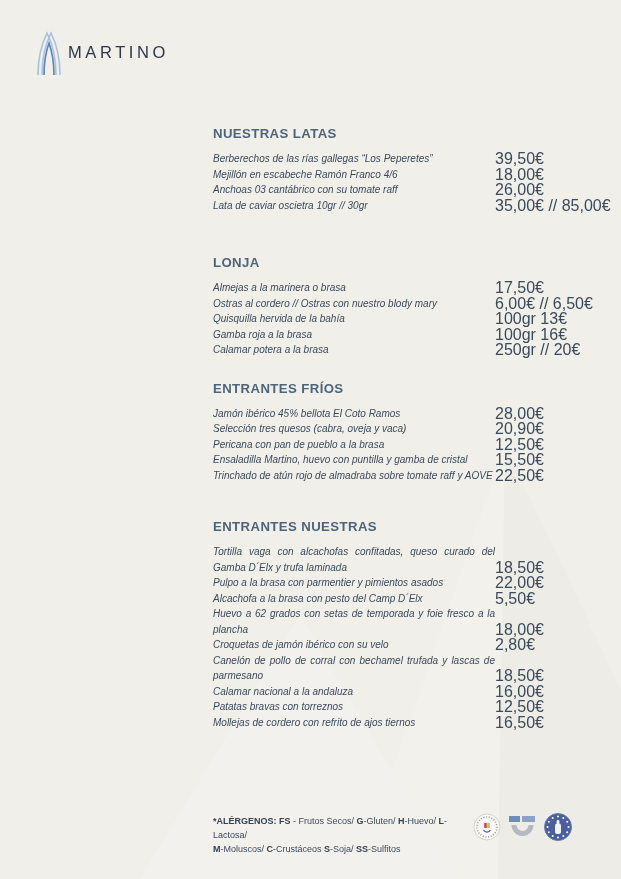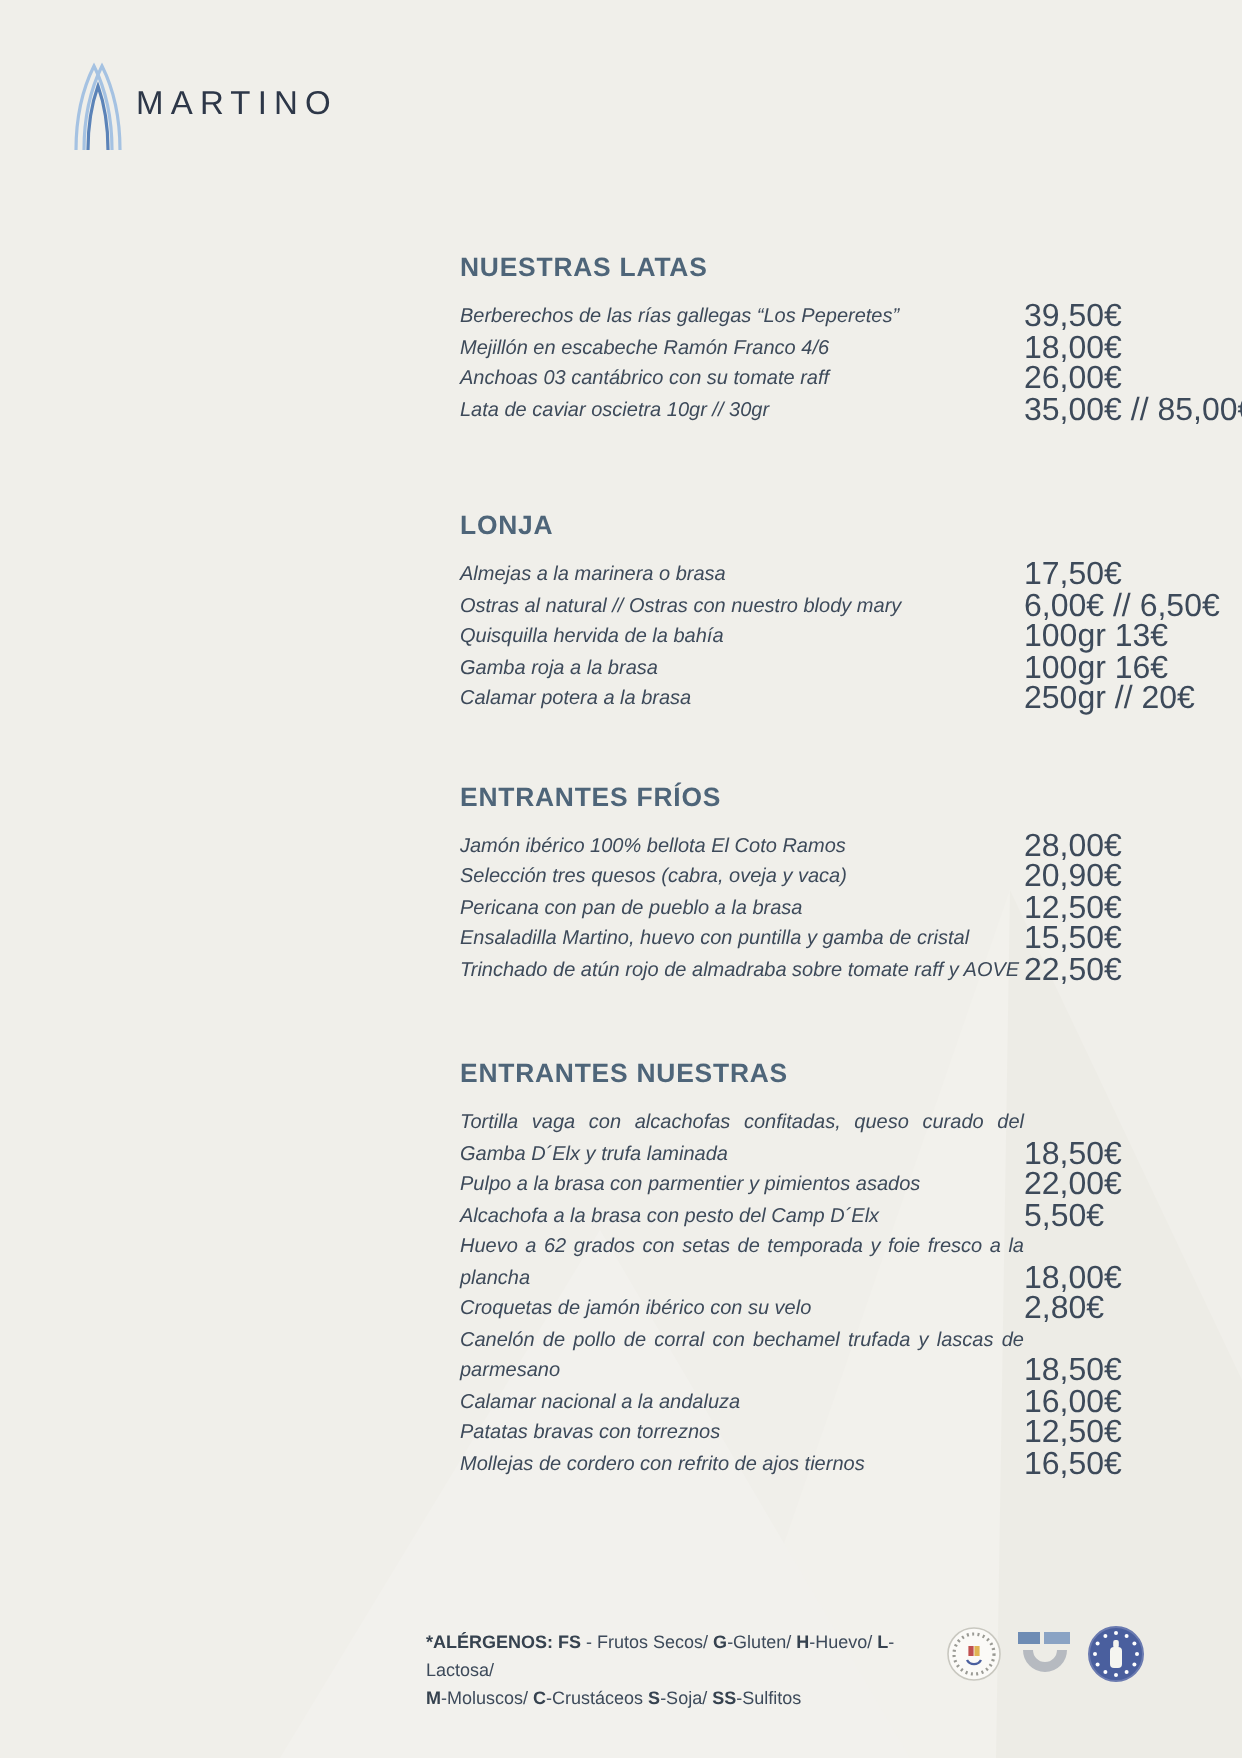--- a/index.html
+++ b/index.html
@@ -11,24 +11,24 @@
   }
   .watermark{position:absolute;left:0;top:0;pointer-events:none;}
   
   .header{position:absolute;left:35px;top:29px;display:flex;align-items:center;}
   .brand-icon{display:block;}
   .brand-text{
     font-size:16.5px;letter-spacing:3.6px;color:#2d3748;
     font-weight:500;margin-left:5px;white-space:nowrap;
   }
   
-  .menu{position:absolute;left:230px;top:126px;width:357px;}
+  .menu{position:absolute;left:213px;top:126px;width:357px;}
   .menu-section{margin-bottom:34px;}
   .menu-section.s0{margin-bottom:42px;}
-  .menu-section.s1{margin-bottom:33px;}
+  .menu-section.s1{margin-bottom:23px;}
   .menu-section.s2{margin-bottom:36px;}
   .section-title{
     margin:0 0 9px 0;font-size:13.2px;line-height:16px;font-weight:bold;
     color:#4e6579;letter-spacing:0.4px;
   }
   .menu-item{display:flex;align-items:flex-end;}
   .item-name{
     width:282px;flex:none;font-size:10px;line-height:15.5px;
     text-align:justify;color:#3d4a5a;font-style:italic;
   }
@@ -81,40 +81,40 @@
         <div class="item-price">35,00€ // 85,00€</div>
       </div>
     </section>
     <section class="menu-section s1">
       <h2 class="section-title">LONJA</h2>
       <div class="menu-item">
         <div class="item-name">Almejas a la marinera o brasa</div>
         <div class="item-price">17,50€</div>
       </div>
       <div class="menu-item">
-        <div class="item-name">Ostras al natural // Ostras con nuestro blody mary</div>
+        <div class="item-name">Ostras al cordero // Ostras con nuestro blody mary</div>
         <div class="item-price">6,00€ // 6,50€</div>
       </div>
       <div class="menu-item">
         <div class="item-name">Quisquilla hervida de la bahía</div>
         <div class="item-price">100gr 13€</div>
       </div>
       <div class="menu-item">
         <div class="item-name">Gamba roja a la brasa</div>
         <div class="item-price">100gr 16€</div>
       </div>
       <div class="menu-item">
         <div class="item-name">Calamar potera a la brasa</div>
         <div class="item-price">250gr // 20€</div>
       </div>
     </section>
     <section class="menu-section s2">
       <h2 class="section-title">ENTRANTES FRÍOS</h2>
       <div class="menu-item">
-        <div class="item-name">Jamón ibérico 100% bellota El Coto Ramos</div>
+        <div class="item-name">Jamón ibérico 45% bellota El Coto Ramos</div>
         <div class="item-price">28,00€</div>
       </div>
       <div class="menu-item">
         <div class="item-name">Selección tres quesos (cabra, oveja y vaca)</div>
         <div class="item-price">20,90€</div>
       </div>
       <div class="menu-item">
         <div class="item-name">Pericana con pan de pueblo a la brasa</div>
         <div class="item-price">12,50€</div>
       </div>

